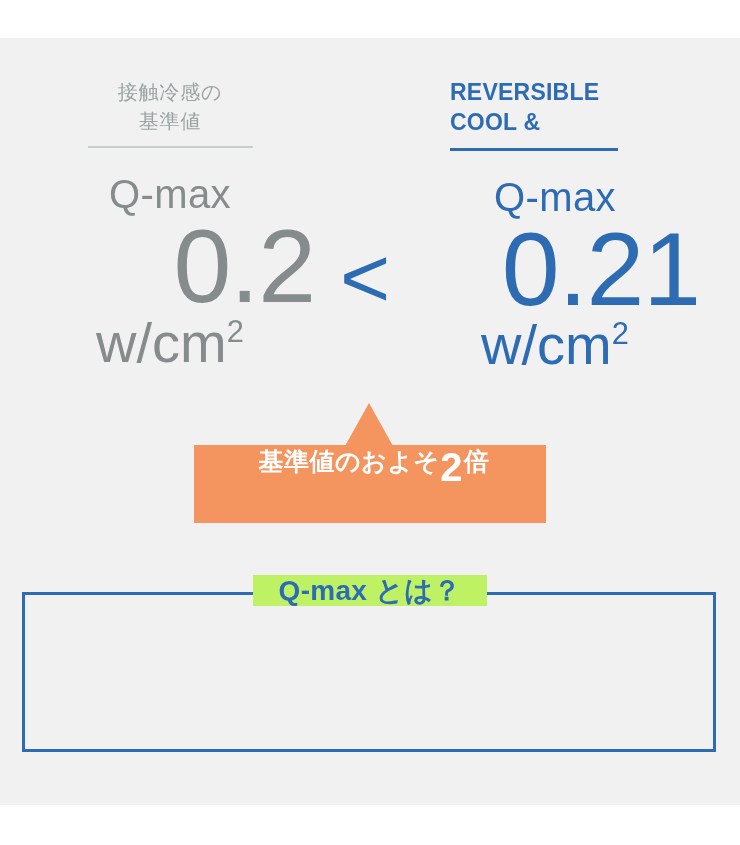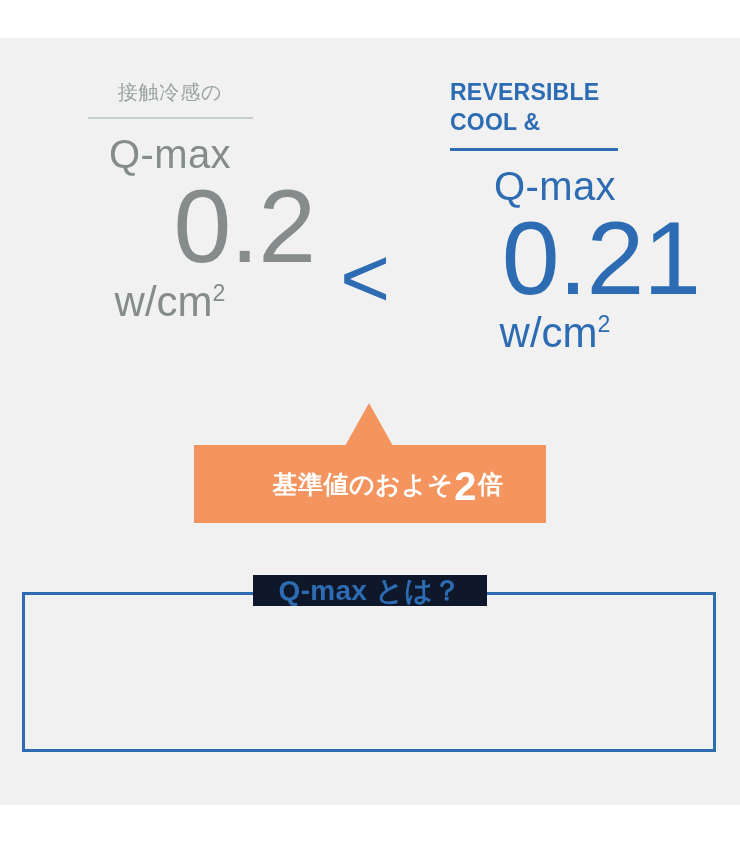--- a/index.html
+++ b/index.html
@@ -63,41 +63,41 @@
     height: 2px;
     margin: 10px auto 0 auto;
   }
   .rule.gray { width: 165px; background: #c6cecd; }
   .rule.blue { width: 168px; background: #2d6cb3; height: 3px; margin-left: 40px; }
 
   .qlabel {
     font-size: 40px;
     font-weight: 400;
     letter-spacing: 0.01em;
-    margin-top: 13px;
+    margin-top: 24px;
   }
   .qlabel.gray { color: #858c8b; }
   .qlabel.blue { color: #2d6cb3; }
 
   .bignum {
     font-size: 104px;
     font-weight: 400;
     line-height: 0.92;
     letter-spacing: -0.01em;
     margin-top: 2px;
     text-align: right;
   }
   .bignum.gray { color: #858c8b; }
   .bignum.blue { color: #2d6cb3; }
 
   .unit {
-    font-size: 42px;
+    font-size: 56px;
     font-weight: 400;
     line-height: 1;
-    margin-top: 6px;
+    margin-top: 0;
   }
   .unit.gray { color: #858c8b; }
   .unit.blue { color: #2d6cb3; }
   .unit sup { font-size: 0.55em; vertical-align: super; line-height: 0; }
 
   .lt-sign {
     position: absolute;
     left: 325px;
     top: 196px;
     width: 80px;
@@ -122,26 +122,26 @@
     left: 345px;
     top: 403px;
     width: 0;
     height: 0;
     border-left: 24px solid transparent;
     border-right: 24px solid transparent;
     border-bottom: 43px solid #f4955f;
   }
   .callout-text {
     position: absolute;
-    left: 18px;
+    left: 4px;
     top: 0;
     width: 352px;
     height: 78px;
     display: flex;
-    align-items: center;
+    align-items: flex-start;
     justify-content: center;
     color: #ffffff;
     font-size: 25px;
     font-weight: 700;
     letter-spacing: 0.02em;
     white-space: nowrap;
   }
   .callout-text .big2 {
     font-size: 40px;
     font-weight: 700;
@@ -166,36 +166,37 @@
     left: 0;
     top: 572px;
     width: 740px;
     text-align: center;
     font-size: 28px;
     font-weight: 700;
     color: #2d6cb3;
     letter-spacing: 0.01em;
   }
   .infobox-title span.inner {
-    background: #0f172a;
+    background: #bef264;
     padding: 0 26px;
   }
 </style>
 </head>
 <body>
 
 <div class="page">
 
   <div class="panel"></div>
 
   <div class="compare">
 
     <div class="col col-left">
       <div class="kicker gray">
         <div>接触冷感の</div>
+        <div>基準値</div>
       </div>
       <div class="rule gray"></div>
       <div class="qlabel gray">Q-max</div>
       <div class="bignum gray">0.2</div>
       <div class="unit gray"><span>w/cm</span><sup>2</sup></div>
     </div>
 
     <div class="lt-sign">&lt;</div>
 
     <div class="col col-right">

